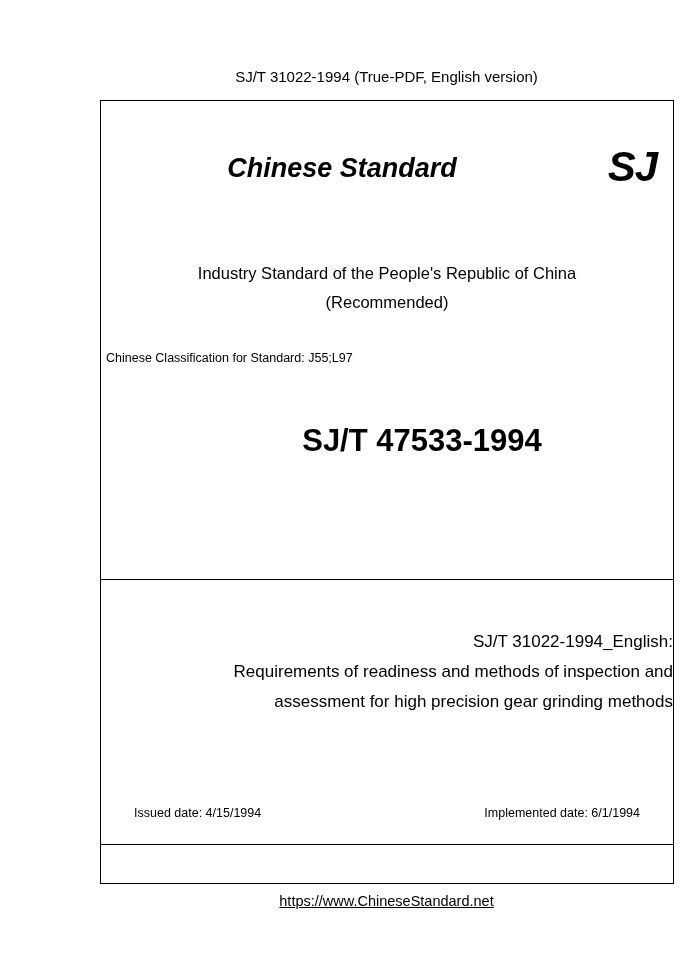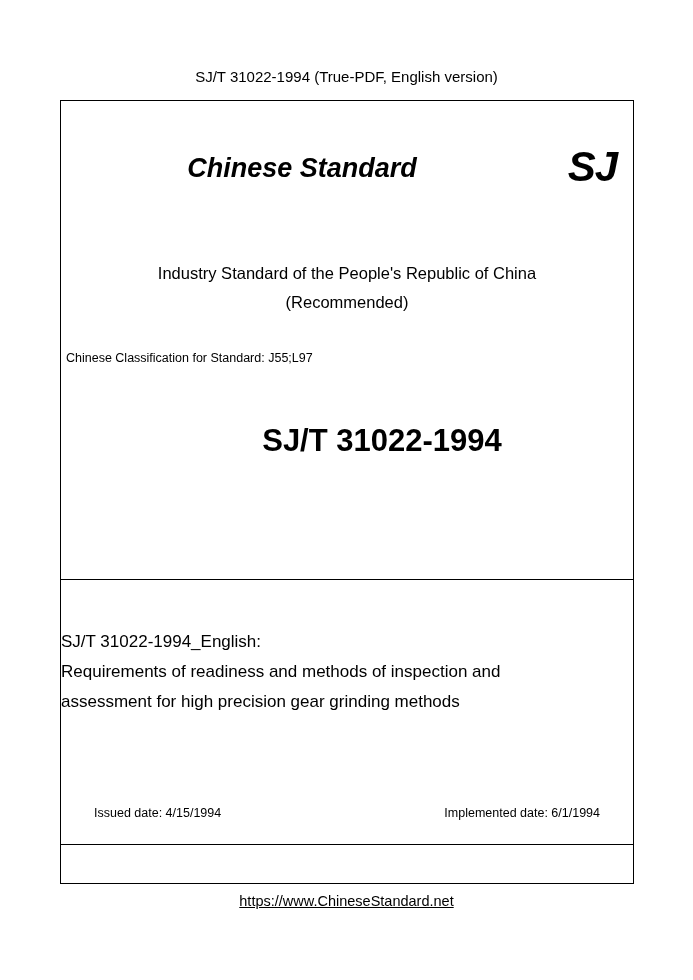--- a/index.html
+++ b/index.html
@@ -12,20 +12,21 @@
     background: #ffffff;
     font-family: "Liberation Sans", sans-serif;
     color: #000000;
     overflow: hidden;
   }
   .page {
     position: relative;
     width: 582px;
     height: 980px;
     box-sizing: border-box;
+    margin-left: 40px;
   }
   .header-line {
     position: absolute;
     top: 68px;
     left: 0;
     width: 693px;
     text-align: center;
     font-size: 15px;
     color: #000;
   }
@@ -100,21 +101,21 @@
     position: relative;
     height: 265px;
     border-bottom: 1px solid #000;
     box-sizing: border-box;
   }
   .doc-title {
     position: absolute;
     top: 47px;
     left: 0;
     width: 572px;
-    text-align: left;
+    text-align: right;
     font-size: 17px;
     line-height: 30px;
   }
   .dates {
     position: absolute;
     bottom: 20px;
     left: 0;
     width: 572px;
     height: 18px;
   }
@@ -158,21 +159,21 @@
     <div class="section-top">
       <div class="title-row">
         <div class="main-title">Chinese Standard</div>
         <div class="sj-logo">SJ</div>
       </div>
       <div class="sub-title">
         <div>Industry Standard of the People's Republic of China</div>
         <div>(Recommended)</div>
       </div>
       <div class="classification">Chinese Classification for Standard: J55;L97</div>
-      <div class="std-number">SJ/T 31022-1994</div>
+      <div class="std-number">SJ/T 47533-1994</div>
     </div>
 
     <div class="section-mid">
       <div class="doc-title">
         <div>SJ/T 31022-1994_English:</div>
         <div>Requirements of readiness and methods of inspection and</div>
         <div>assessment for high precision gear grinding methods</div>
       </div>
       <div class="dates">
         <div class="issued-date">Issued date: 4/15/1994</div>

